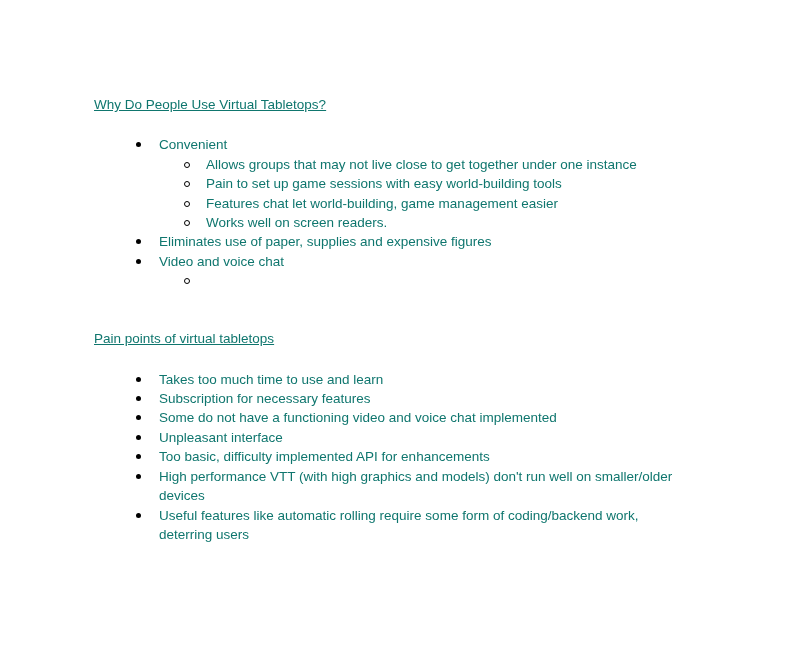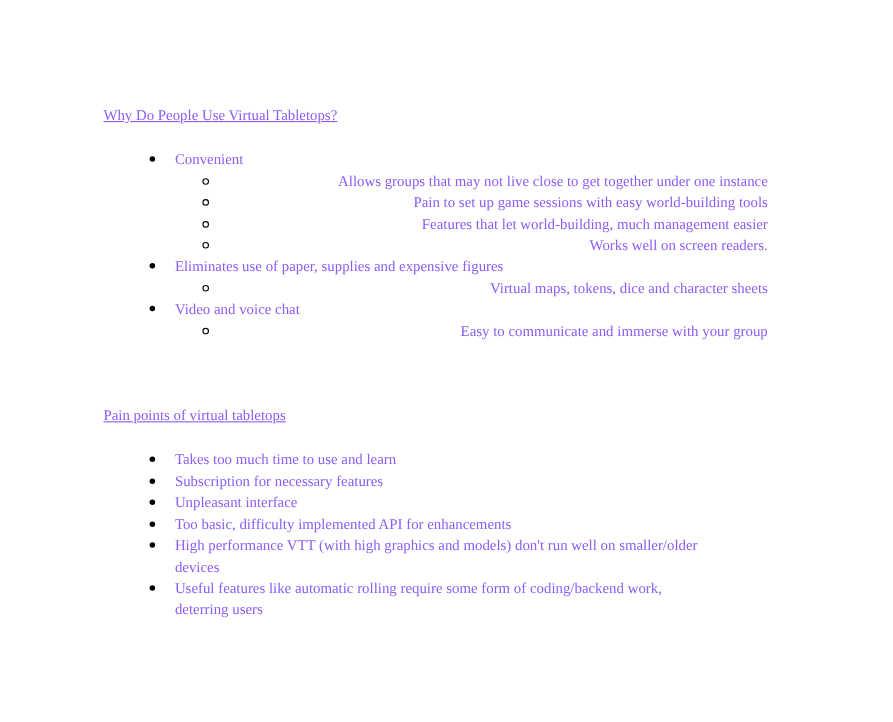--- a/index.html
+++ b/index.html
@@ -12,45 +12,44 @@
     width: 812px;
     height: 656px;
     background: #ffffff;
     overflow: hidden;
   }
   .content {
     position: absolute;
     left: 94px;
     top: 95px;
     width: 620px;
-    font-family: Liberation Serif, serif;
+    font-family: Liberation Sans, sans-serif;
     font-size: 13.5px;
     line-height: 19.4px;
-    color: #8b5cf6;
+    color: #0f766e;
   }
   .heading {
     font-size: 13.5px;
     font-weight: 400;
     text-decoration: underline;
     margin: 0 0 21px 0;
     padding: 0;
   }
   .heading.second {
     margin-top: 58px;
   }
   ul.list {
     list-style: none;
     margin: 16px;
     padding: 0;
   }
   ul.sublist {
     list-style: none;
     margin: 0 0 0 -49px;
     padding: 0;
-    text-align: right;
   }
   li { position: relative; margin: 0; padding: 0; }
   li.l1 { padding-left: 49px; }
   li.l2 { padding-left: 96px; }
   .txt { white-space: pre-line; }
   .b1 {
     position: absolute;
     left: 26px;
     top: 7px;
     width: 5px;
@@ -85,59 +84,56 @@
           <li class="l2">
             <span class="b2"></span>
             <span class="txt">Allows groups that may not live close to get together under one instance</span>
           </li>
           <li class="l2">
             <span class="b2"></span>
             <span class="txt">Pain to set up game sessions with easy world-building tools</span>
           </li>
           <li class="l2">
             <span class="b2"></span>
-            <span class="txt">Features that let world-building, much management easier</span>
+            <span class="txt">Features chat let world-building, game management easier</span>
           </li>
           <li class="l2">
             <span class="b2"></span>
             <span class="txt">Works well on screen readers.</span>
           </li>
         </ul>
       </li>
       <li class="l1">
         <span class="b1"></span>
         <span class="txt">Eliminates use of paper, supplies and expensive figures</span>
-        <ul class="sublist">
-          <li class="l2">
-            <span class="b2"></span>
-            <span class="txt">Virtual maps, tokens, dice and character sheets</span>
-          </li>
-        </ul>
       </li>
       <li class="l1">
         <span class="b1"></span>
         <span class="txt">Video and voice chat</span>
         <ul class="sublist">
           <li class="l2">
             <span class="b2"></span>
-            <span class="txt">Easy to communicate and immerse with your group</span>
           </li>
         </ul>
       </li>
     </ul>
 
     <h2 class="heading second">Pain points of virtual tabletops</h2>
     <ul class="list">
       <li class="l1">
         <span class="b1"></span>
         <span class="txt">Takes too much time to use and learn</span>
       </li>
       <li class="l1">
         <span class="b1"></span>
         <span class="txt">Subscription for necessary features</span>
+      </li>
+      <li class="l1">
+        <span class="b1"></span>
+        <span class="txt">Some do not have a functioning video and voice chat implemented</span>
       </li>
       <li class="l1">
         <span class="b1"></span>
         <span class="txt">Unpleasant interface</span>
       </li>
       <li class="l1">
         <span class="b1"></span>
         <span class="txt">Too basic, difficulty implemented API for enhancements</span>
       </li>
       <li class="l1">

